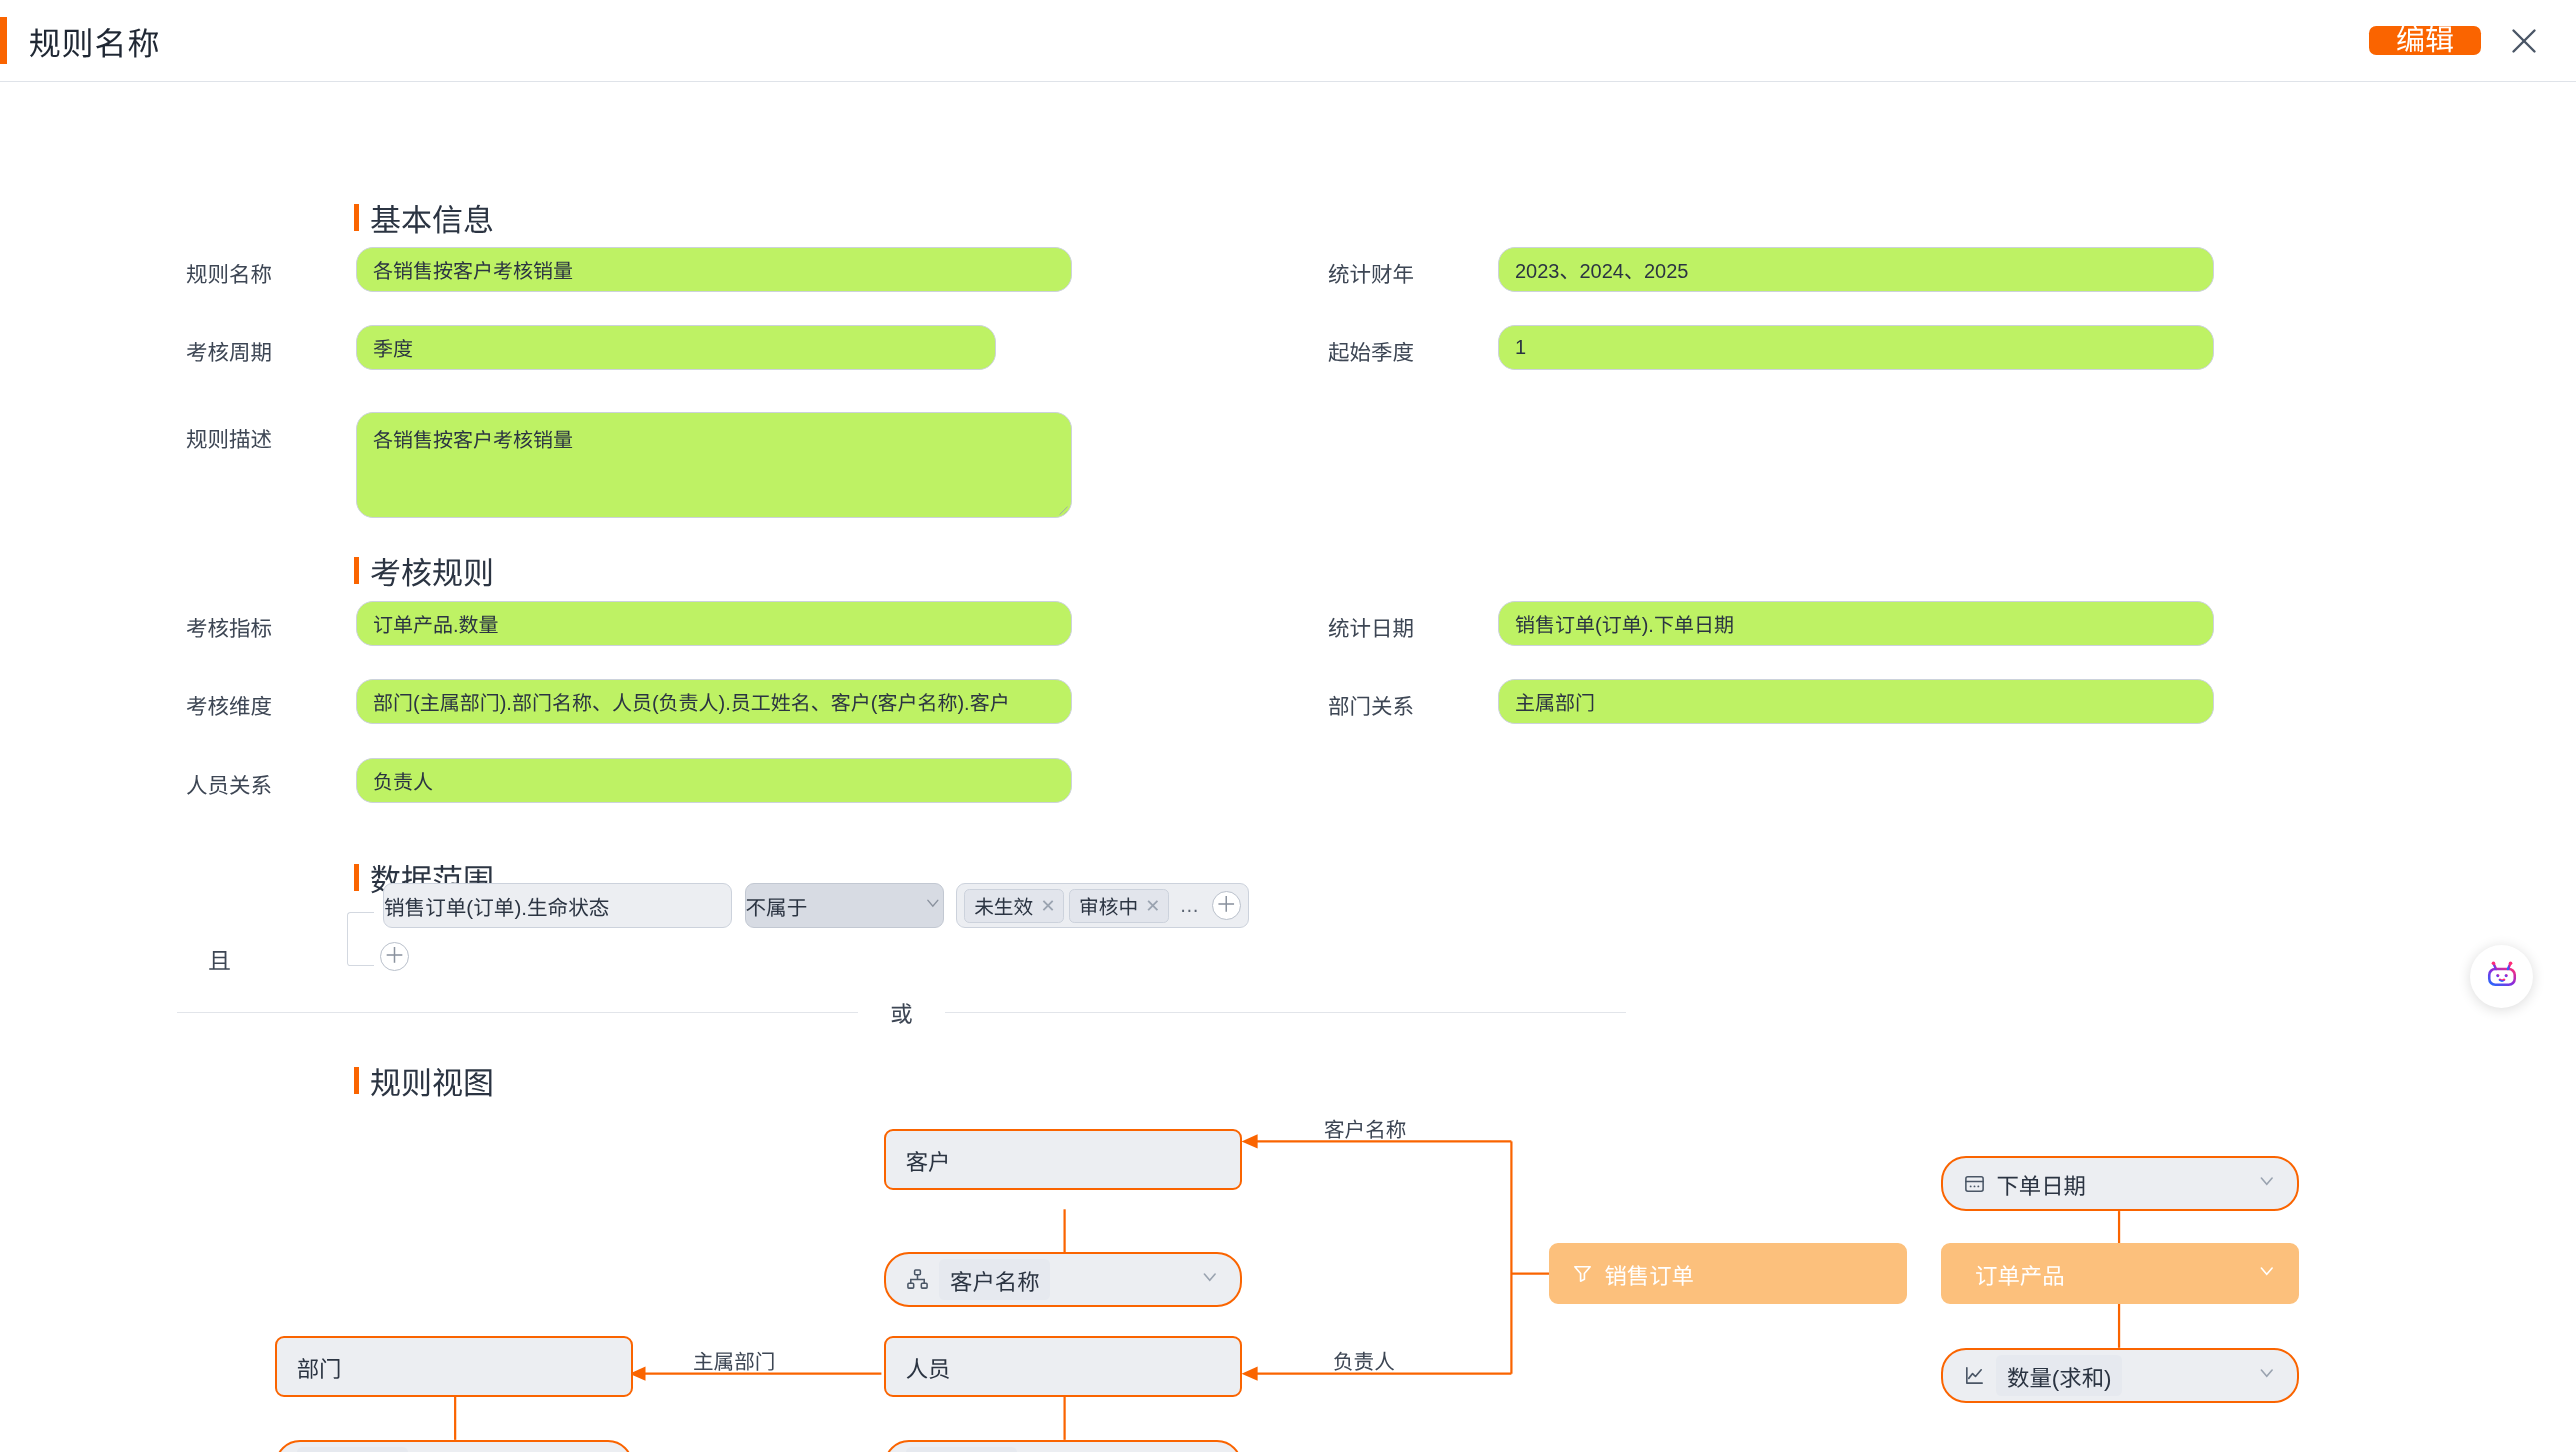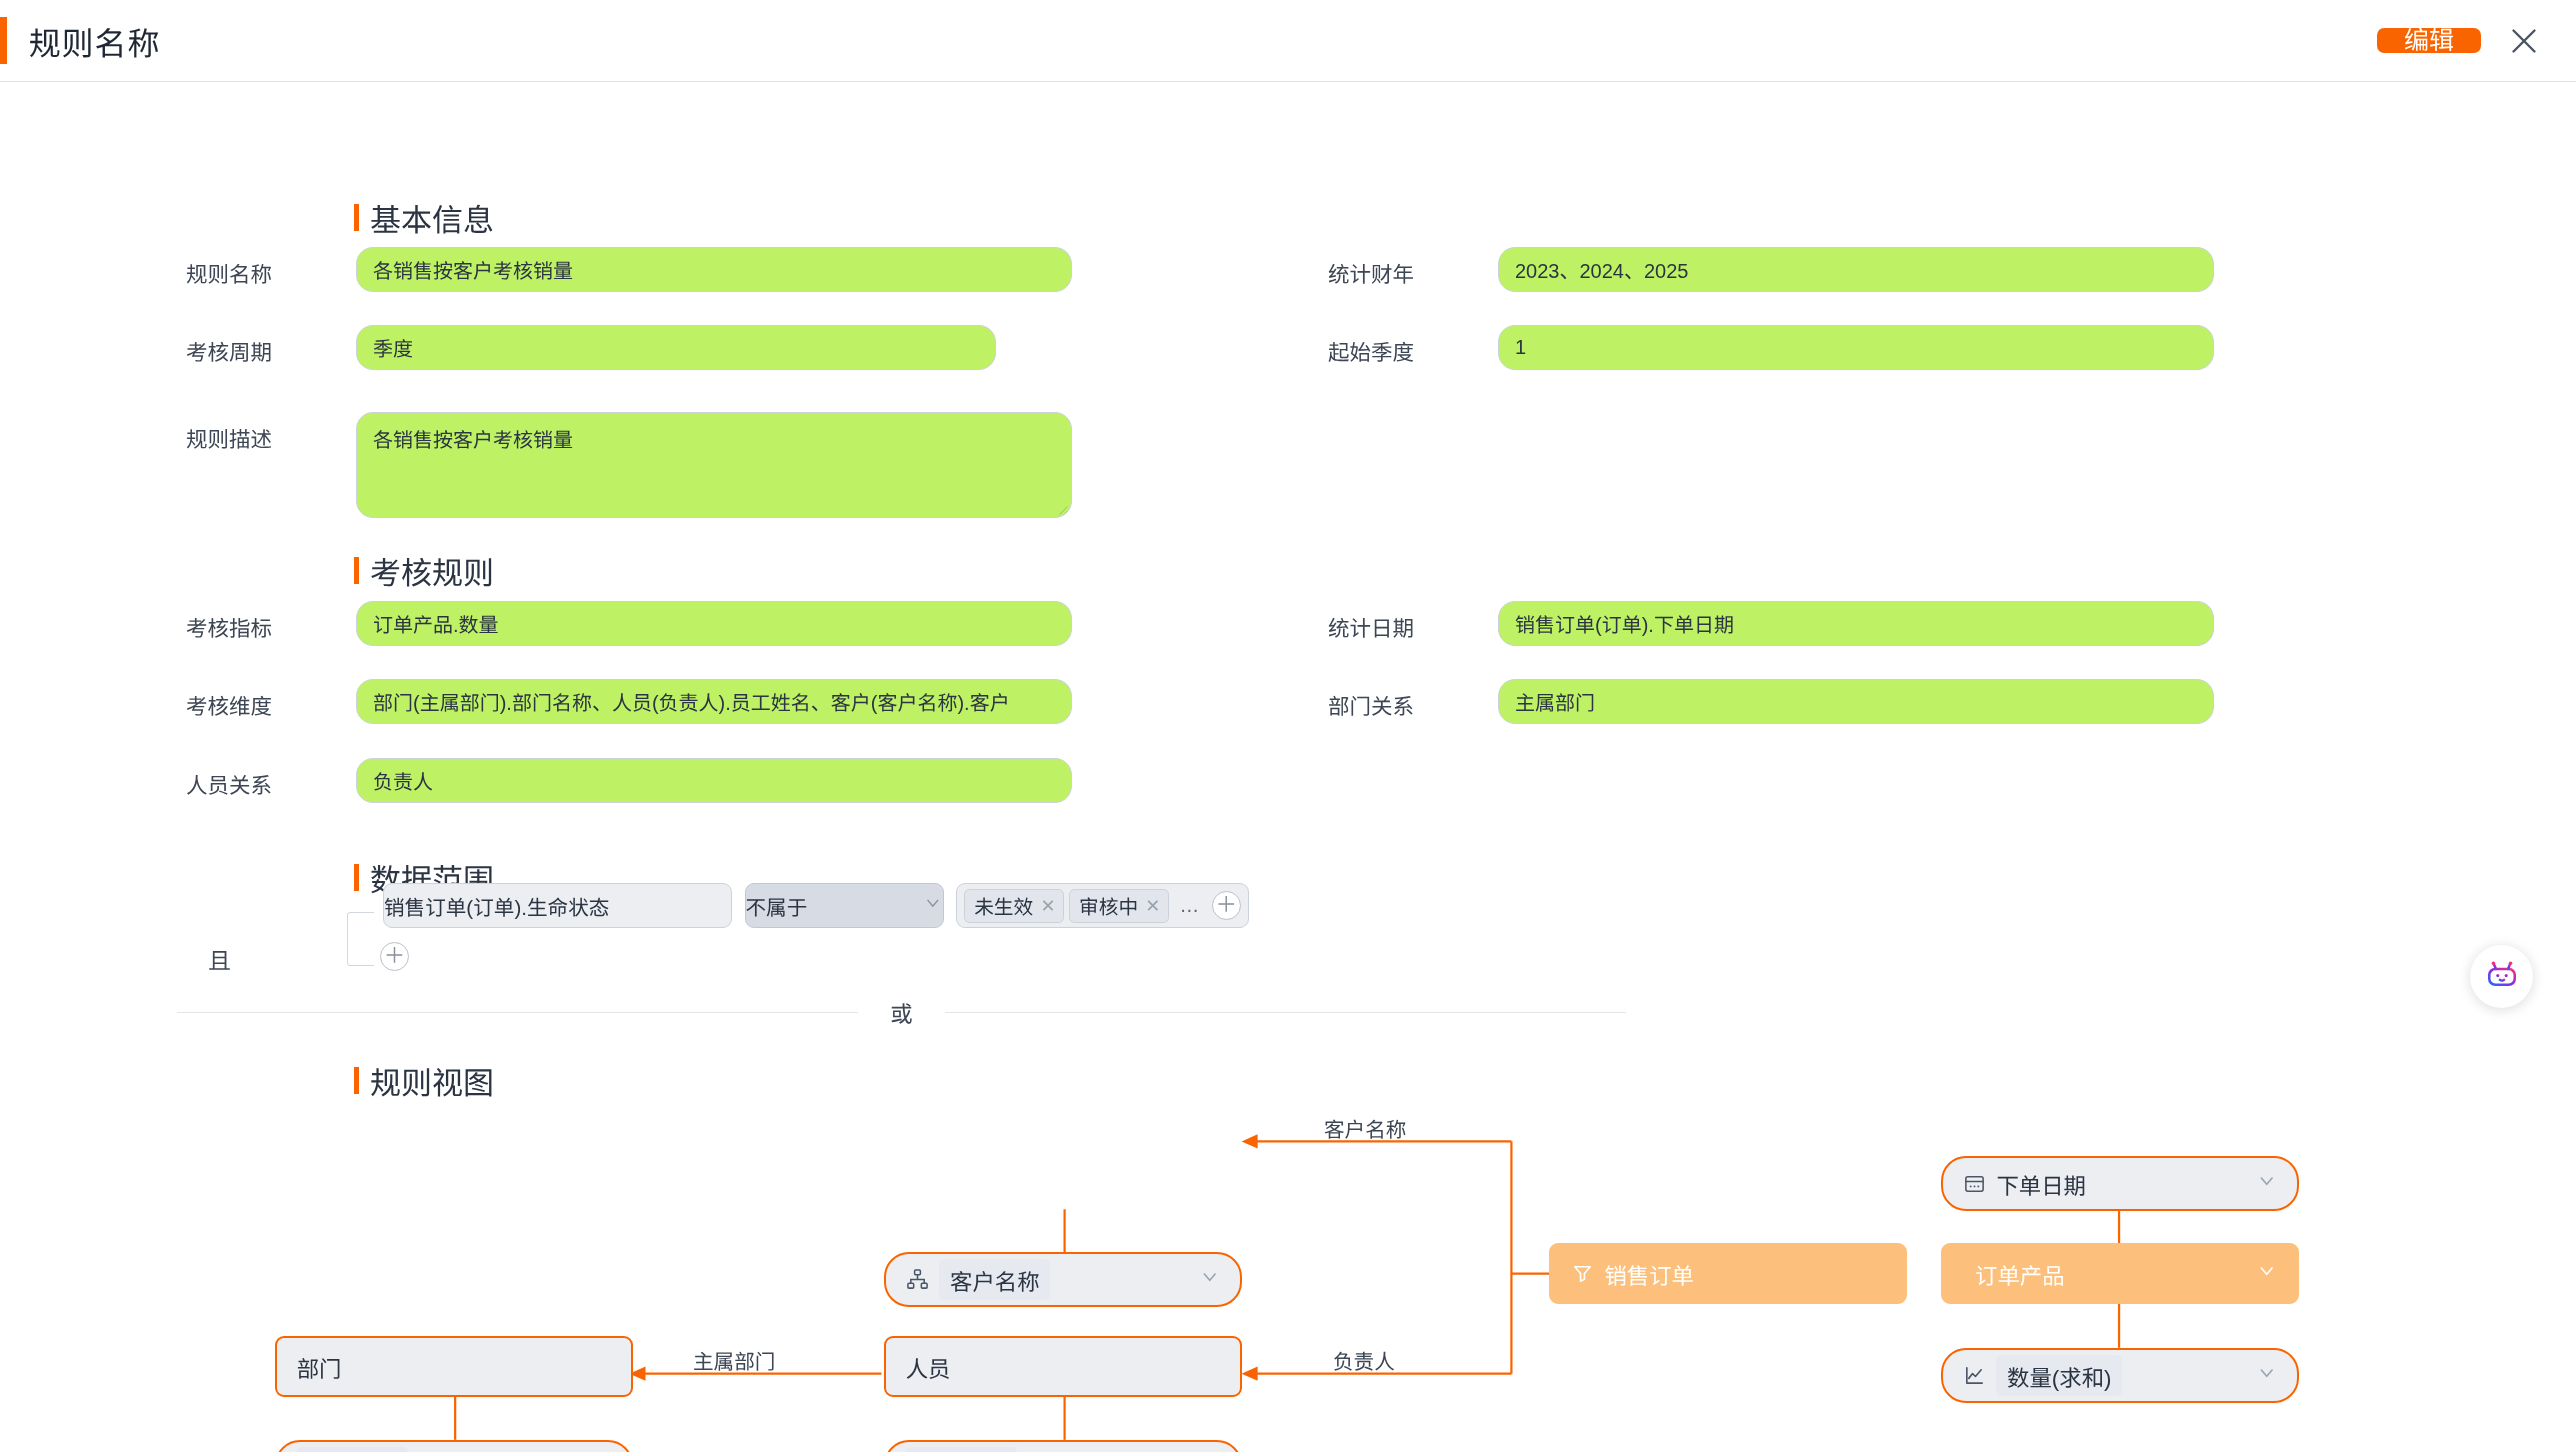--- a/index.html
+++ b/index.html
@@ -28,21 +28,21 @@
   .header-title {
     font-size: 32px; color: #1f2733; margin-left: 21.5px; letter-spacing: 0.9px;
     white-space: nowrap;
   }
   .header-right {
     margin-left: auto; display: flex; align-items: center; gap: 25px;
     padding-right: 34px;
   }
   .btn-edit {
     background: #fa6400; color: #fff; border: none; border-radius: 7.2px;
-    font-size: 25px; padding: 0 27px; cursor: pointer;
+    font-size: 29px; padding: 0 27px; cursor: pointer;
     font-family: inherit; line-height: 1;
   }
   .close-icon { width: 36px; height: 36px; cursor: pointer; display:block; }
 
   
   .content { position: relative; padding: 0 0 0 0; }
   .section-title {
     display: flex; align-items: center; gap: 10.7px;
     margin: 0 0 0 177px; font-size: 31px; color: #2b3442;
   }
@@ -302,20 +302,23 @@
         <line x1="1690" y1="34" x2="1400" y2="34" stroke="#fa6400" stroke-width="2.5"></line>
         <polygon points="1388,34 1406,26 1406,42" fill="#fa6400"></polygon>
 
         <line x1="1690" y1="294" x2="1400" y2="294" stroke="#fa6400" stroke-width="2.5"></line>
         <polygon points="1388,294 1406,286 1406,302" fill="#fa6400"></polygon>
 
         <line x1="985" y1="294" x2="715" y2="294" stroke="#fa6400" stroke-width="2.5"></line>
         <polygon points="703,294 721,286 721,302" fill="#fa6400"></polygon>
       </svg>
 
+      <div class="node" style="left:884px; top:18px; width:358px; height:61px;">
+        <span>客户</span>
+      </div>
 
       <div class="node pillshape" style="left:884px; top:141px; width:358px; height:55px;">
         <span class="node-icon">
           <svg width="23" height="23" viewBox="0 0 24 24" fill="none" stroke="#4a5666" stroke-width="1.6">
             <rect x="9" y="2" width="6" height="5" rx="1"></rect>
               <rect x="2" y="16" width="6" height="5" rx="1"></rect>
               <rect x="16" y="16" width="6" height="5" rx="1"></rect>
             <path d="M12 7v5M5 16v-4h14v4" stroke-linecap="round"></path>
           </svg>
         </span>

